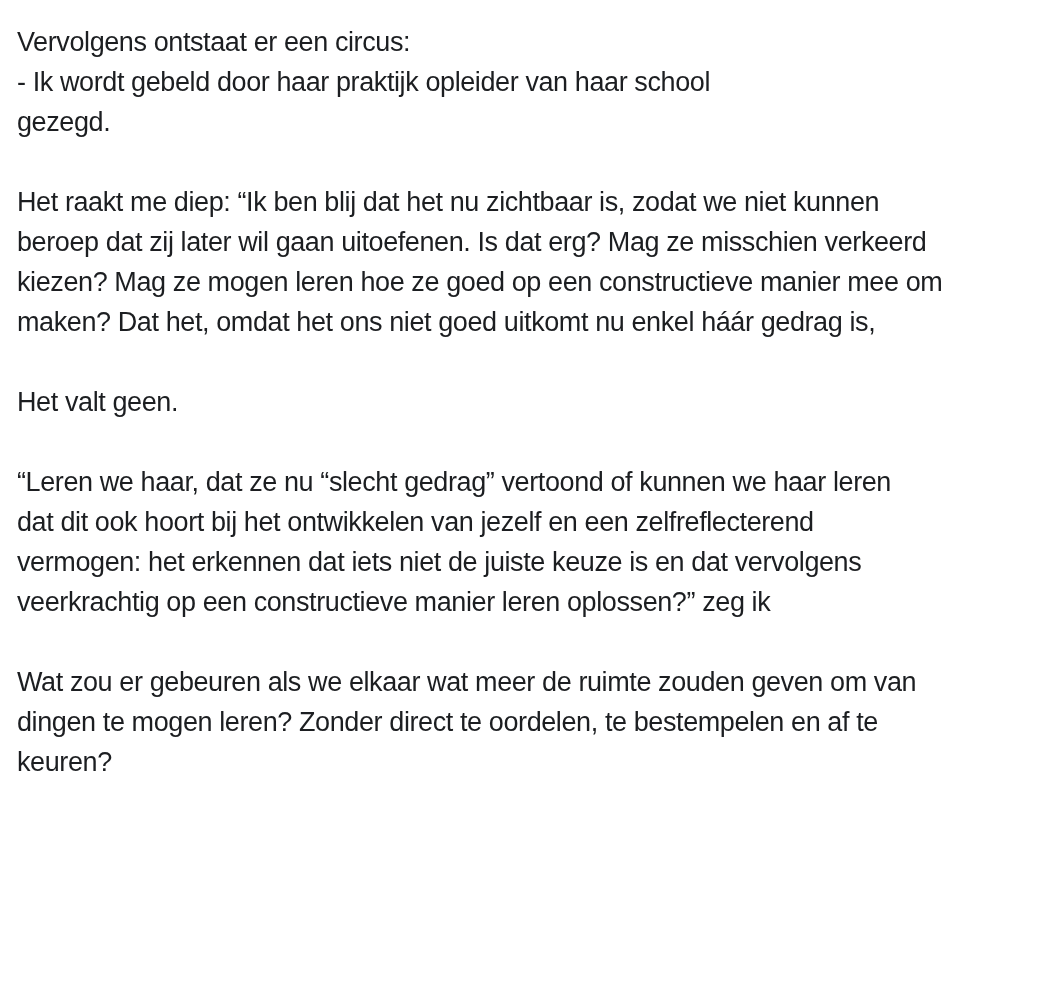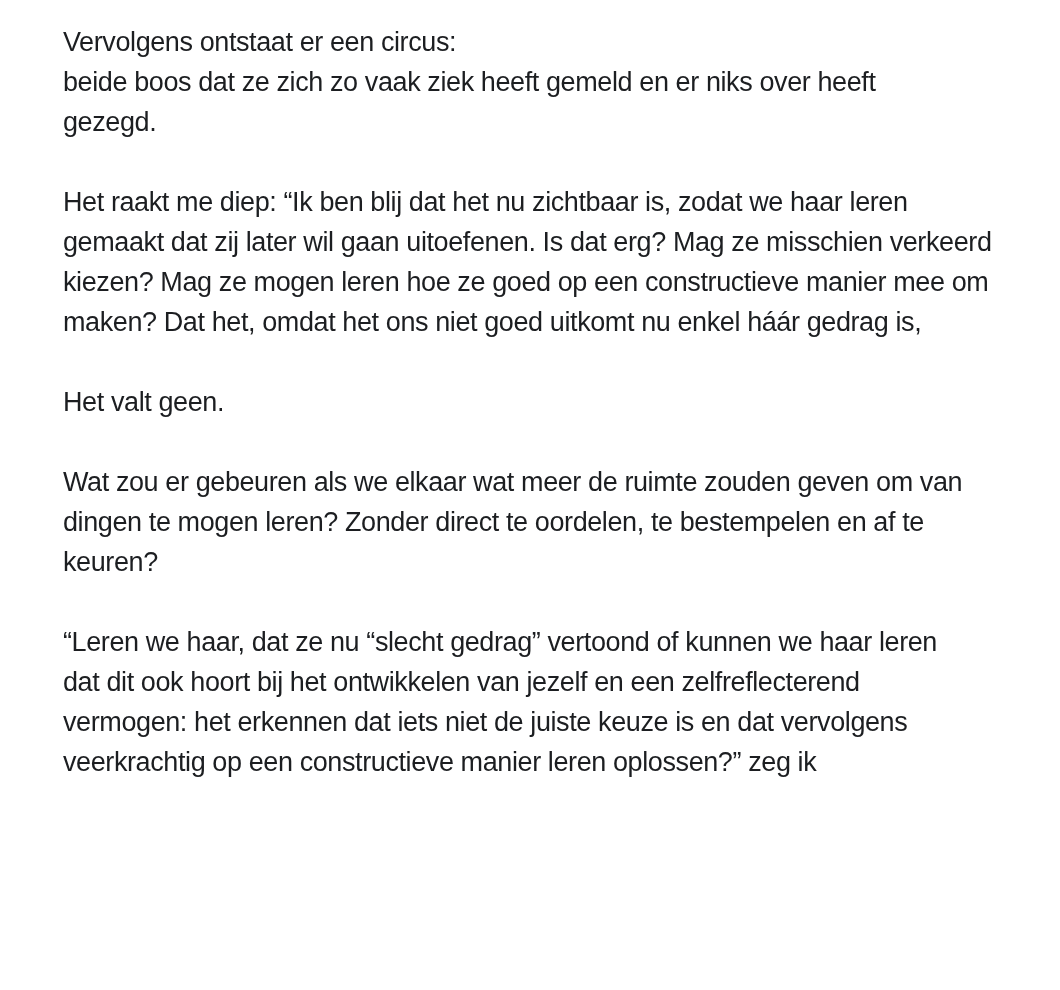--- a/index.html
+++ b/index.html
@@ -8,67 +8,66 @@
     background: #ffffff;
   }
   body {
     width: 1060px;
     height: 990px;
     overflow: hidden;
     font-family: "Liberation Sans", "DejaVu Sans", sans-serif;
   }
   .post-text {
     box-sizing: border-box;
-    padding: 22px 10px 0 32px;
+    padding: 22px 10px 0 17px;
     color: #1c1e21;
     font-size: 27px;
     line-height: 40px;
     letter-spacing: -0.4px;
     font-weight: 400;
-    margin-left: 31px;
   }
   .paragraph {
     margin: 0 0 40px 0;
   }
   .paragraph:last-child {
     margin-bottom: 0;
   }
   .line {
     height: 40px;
     white-space: nowrap;
   }
 </style>
 </head>
 <body>
 
 <div class="post-text">
 
   <div class="paragraph">
     <div class="line">Vervolgens ontstaat er een circus:</div>
-    <div class="line">beide boos dat ze zich zo vaak ziek heeft gemeld en er niks over heeft</div>
+    <div class="line">- Ik wordt gebeld door haar praktijk opleider van haar school</div>
     <div class="line">gezegd.</div>
   </div>
 
   <div class="paragraph">
-    <div class="line">Het raakt me diep: “Ik ben blij dat het nu zichtbaar is, zodat we haar leren</div>
-    <div class="line">gemaakt dat zij later wil gaan uitoefenen. Is dat erg? Mag ze misschien verkeerd</div>
+    <div class="line">Het raakt me diep: “Ik ben blij dat het nu zichtbaar is, zodat we niet kunnen</div>
+    <div class="line">beroep dat zij later wil gaan uitoefenen. Is dat erg? Mag ze misschien verkeerd</div>
     <div class="line">kiezen? Mag ze mogen leren hoe ze goed op een constructieve manier mee om</div>
     <div class="line">maken? Dat het, omdat het ons niet goed uitkomt nu enkel háár gedrag is,</div>
   </div>
 
   <div class="paragraph">
     <div class="line">Het valt geen.</div>
   </div>
 
   <div class="paragraph">
-    <div class="line">Wat zou er gebeuren als we elkaar wat meer de ruimte zouden geven om van</div>
-    <div class="line">dingen te mogen leren? Zonder direct te oordelen, te bestempelen en af te</div>
-    <div class="line">keuren?</div>
-  </div>
-
-  <div class="paragraph">
     <div class="line">“Leren we haar, dat ze nu “slecht gedrag” vertoond of kunnen we haar leren</div>
     <div class="line">dat dit ook hoort bij het ontwikkelen van jezelf en een zelfreflecterend</div>
     <div class="line">vermogen: het erkennen dat iets niet de juiste keuze is en dat vervolgens</div>
     <div class="line">veerkrachtig op een constructieve manier leren oplossen?” zeg ik</div>
   </div>
 
+  <div class="paragraph">
+    <div class="line">Wat zou er gebeuren als we elkaar wat meer de ruimte zouden geven om van</div>
+    <div class="line">dingen te mogen leren? Zonder direct te oordelen, te bestempelen en af te</div>
+    <div class="line">keuren?</div>
+  </div>
+
 </div>
 
 </body></html>

